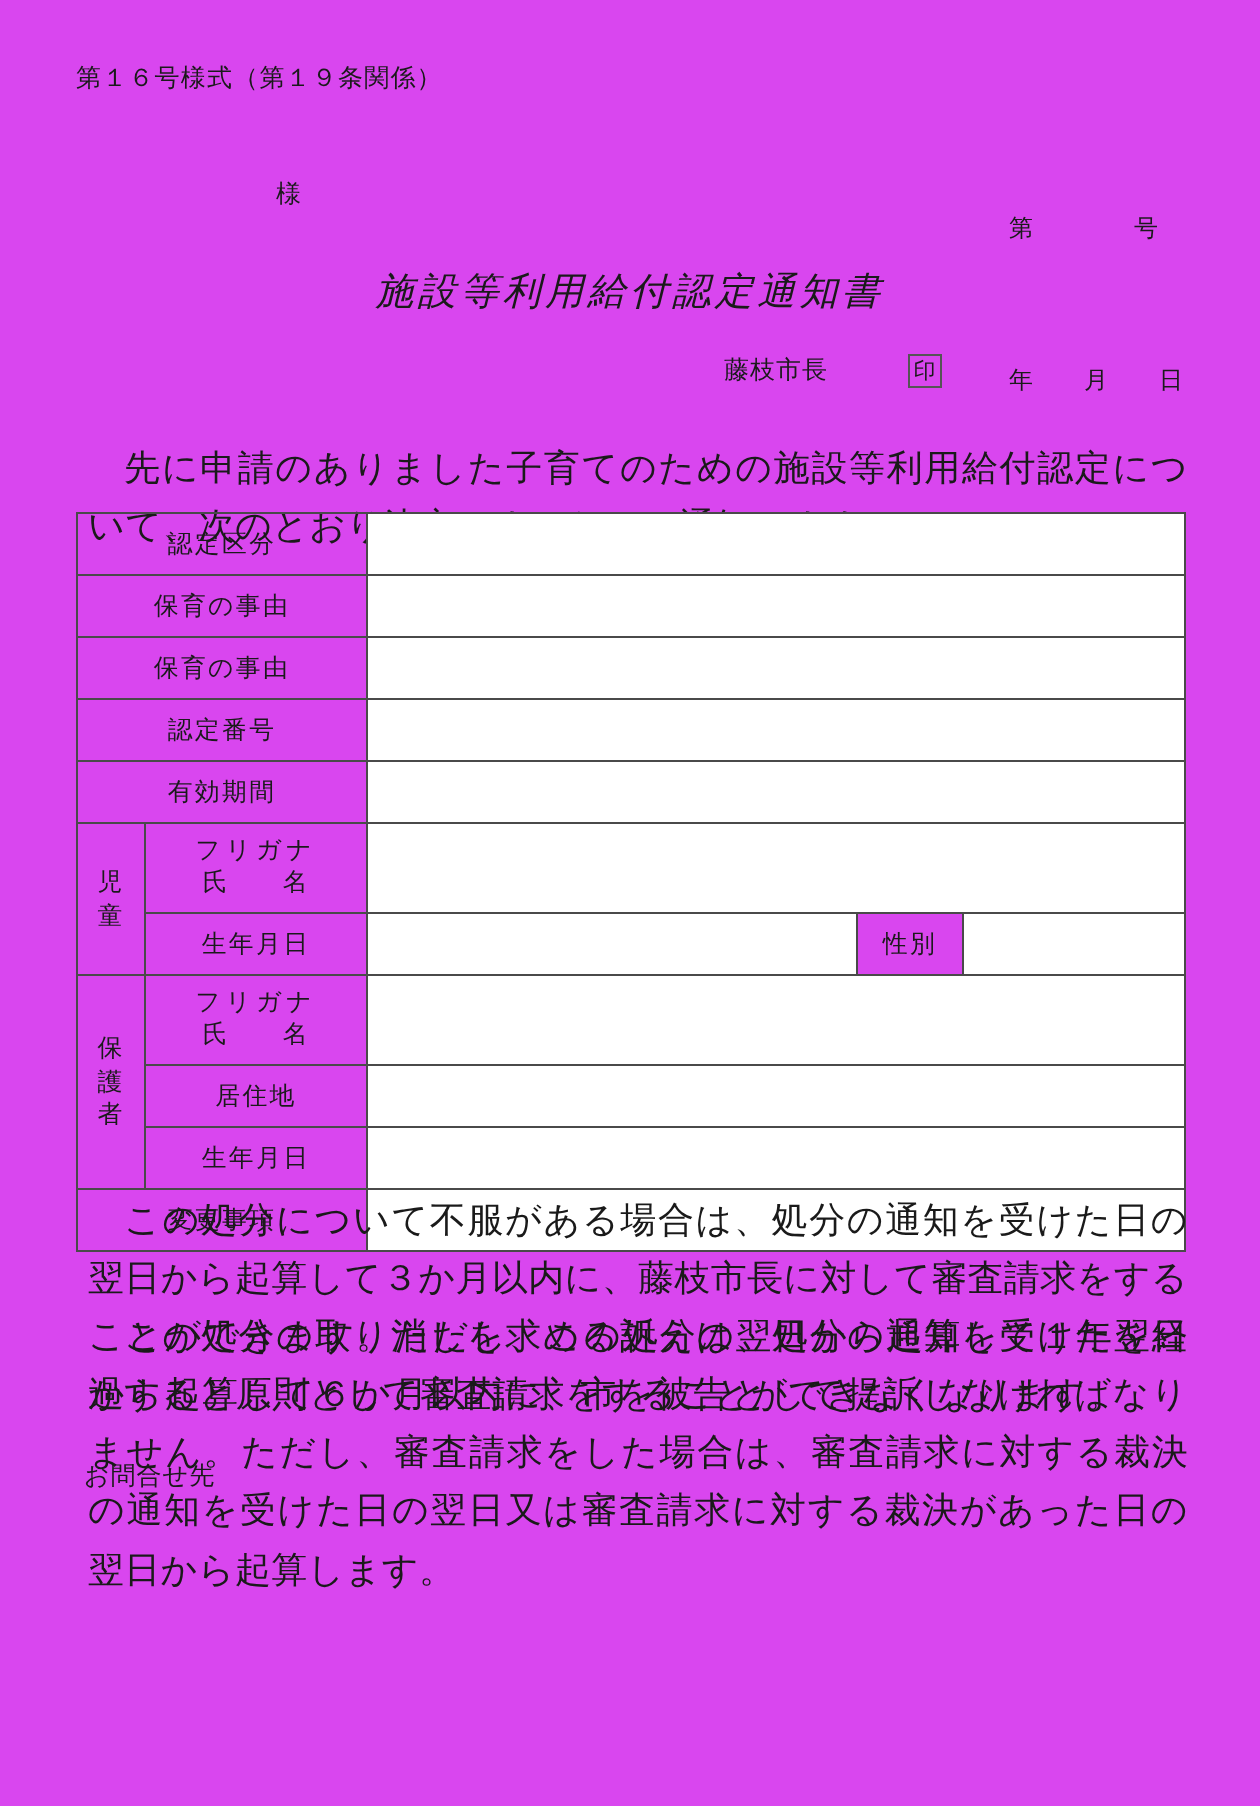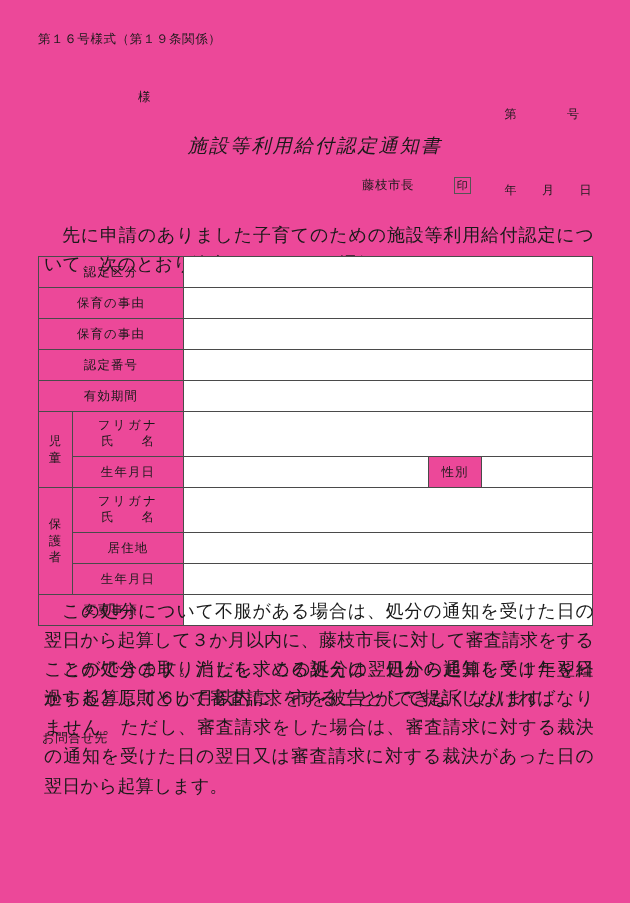--- a/index.html
+++ b/index.html
@@ -11,21 +11,21 @@
     width: 630px;
     height: 903px;
     position: relative;
     font-family: "DejaVu Serif", "Liberation Serif", serif;
     color: #1a1a1a;
     -webkit-font-smoothing: antialiased;
   }
   .page {
     position: absolute;
     inset: 0;
-    background: #ec4899;
+    background: #d946ef;
   }
 
   
   .form-no {
     position: absolute;
     left: 38px;
     top: 31px;
     font-size: 12.5px;
     letter-spacing: 0.6px;
     white-space: nowrap;

